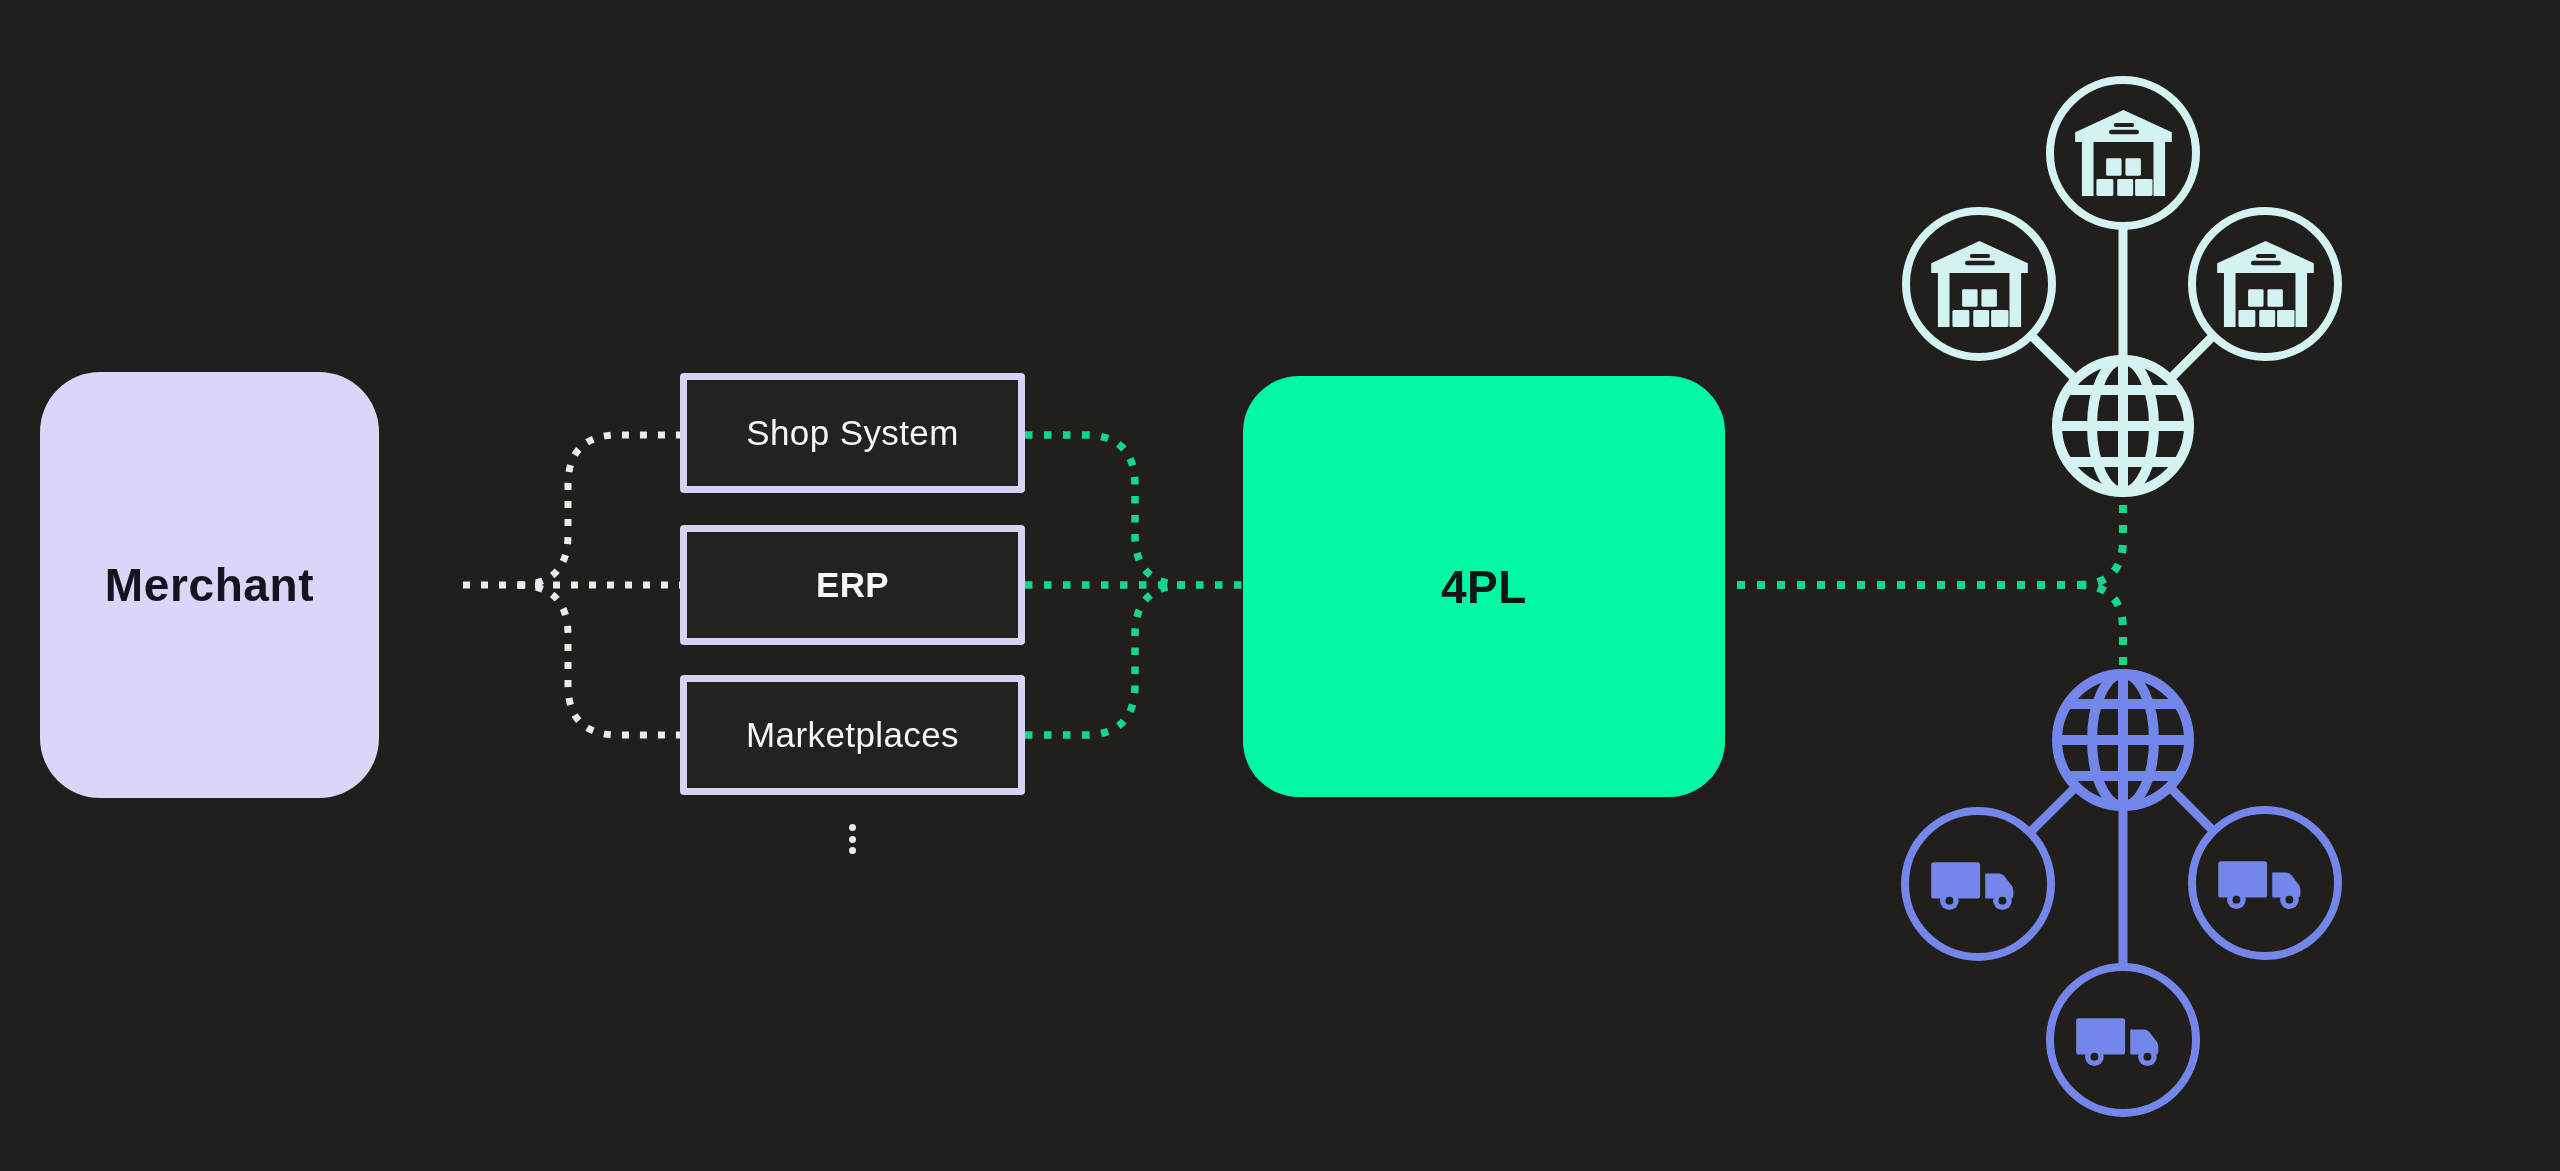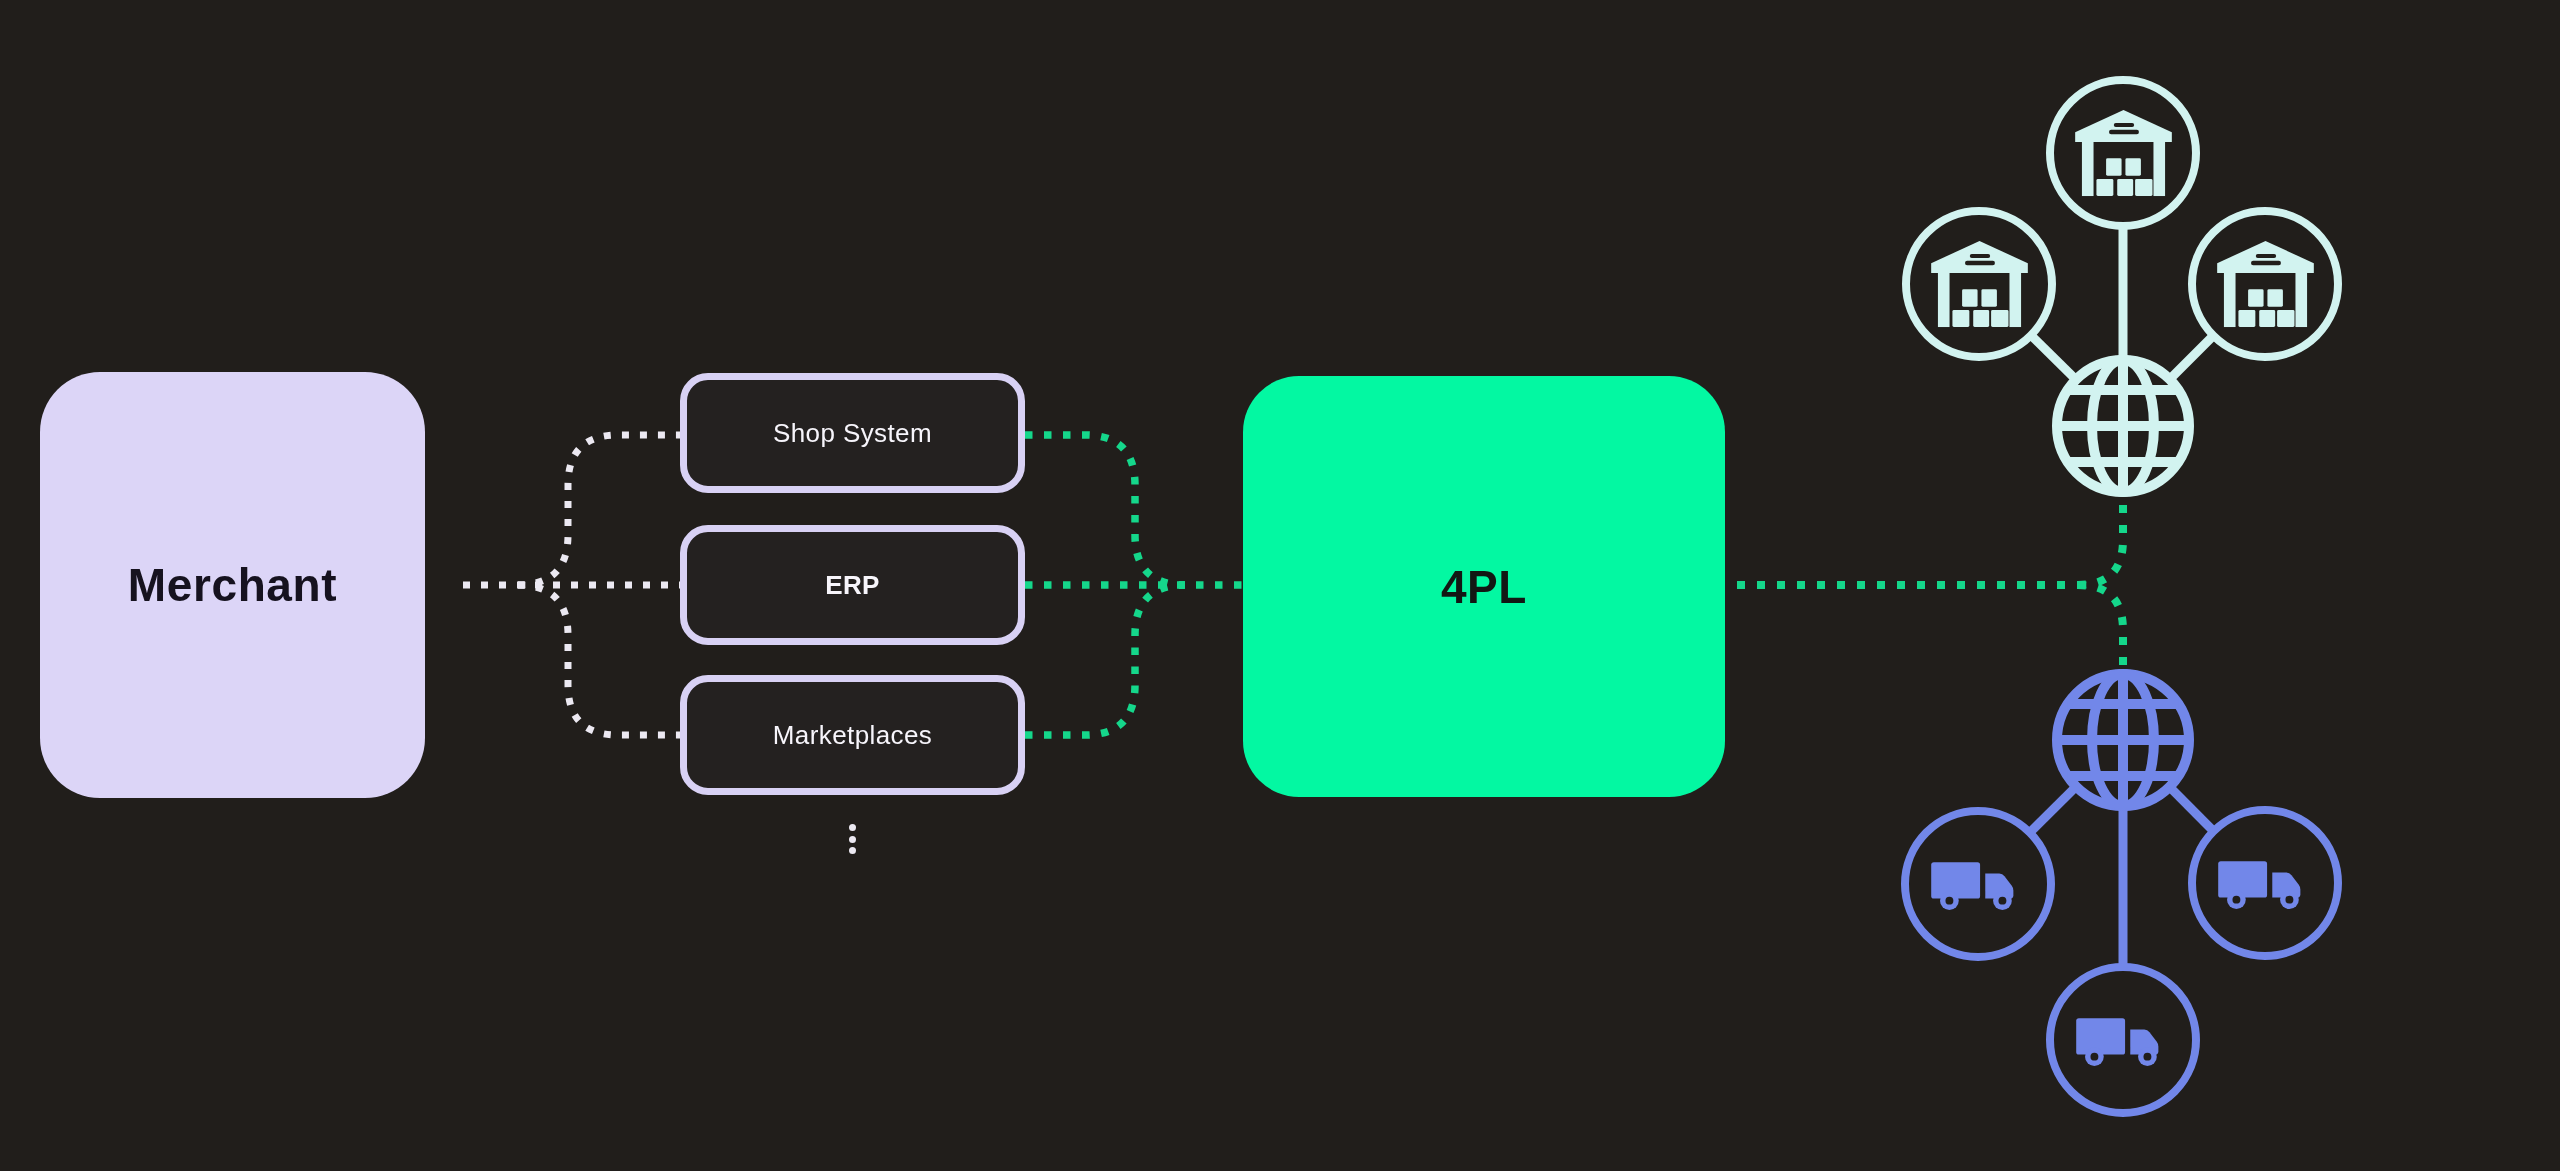--- a/index.html
+++ b/index.html
@@ -10,34 +10,34 @@
   }
   .wires{position:absolute;left:0;top:0;z-index:1;}
   .dash-white{stroke:var(--white-dot,#ece9f2);stroke-width:7;fill:none;stroke-dasharray:7 11;stroke-linecap:butt;}
   .dash-green{stroke:var(--green-dot,#15d78b);stroke-width:7.5;fill:none;stroke-dasharray:7.5 11.5;stroke-linecap:butt;}
   .dash-green-lg{stroke:var(--green-dot,#15d78b);stroke-width:8;fill:none;stroke-dasharray:8 12;stroke-linecap:butt;}
   .line-cyan{stroke:var(--cyan,#d2f3f0);stroke-width:9;}
   .line-blue{stroke:var(--periwinkle,#7287e9);stroke-width:9;}
 
   .node{position:absolute;z-index:2;display:flex;align-items:center;justify-content:center;box-sizing:border-box;}
   .node-merchant{
-    left:40px;top:372px;width:385px;height:426px;border-radius:60px;
+    left:40px;top:372px;width:339px;height:426px;border-radius:60px;
     background:var(--lavender,#dcd5f7);color:var(--ink-dark,#16121f);
     font-size:46px;font-weight:600;letter-spacing:0.6px;
   }
   .node-4pl{
     left:1243px;top:376px;width:482px;height:421px;border-radius:56px;
     background:var(--green,#03f8a2);color:var(--ink-on-green,#121714);
     font-size:46px;font-weight:600;letter-spacing:0.6px;
   }
   .channel-box{
-    left:680px;width:345px;height:120px;border-radius:28px;
+    left:680px;width:345px;height:120px;border-radius:4px;
     border:7px solid var(--lavender-border,#d8d1f4);
     background:var(--panel-fill,#242120);color:var(--text-light,#f7f5fb);
-    font-size:26px;font-weight:500;letter-spacing:0.4px;
+    font-size:35px;font-weight:500;letter-spacing:0.4px;
   }
   .channel-shop{top:373px;}
   .channel-erp{top:525px;font-weight:bold;}
   .channel-market{top:675px;}
 
   .ellipsis{position:absolute;left:849px;top:824px;z-index:2;display:flex;flex-direction:column;gap:4.5px;}
   .ellipsis i{display:block;width:7px;height:7px;border-radius:50%;background:var(--white-dot,#ece9f2);}
 
   .circle{
     position:absolute;z-index:3;width:154px;height:154px;border-radius:50%;

